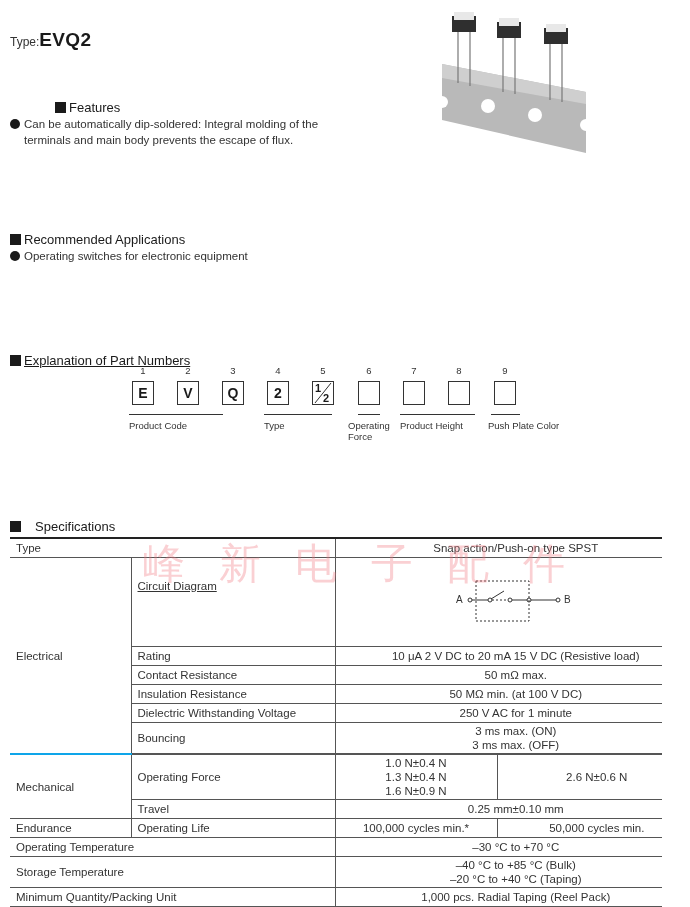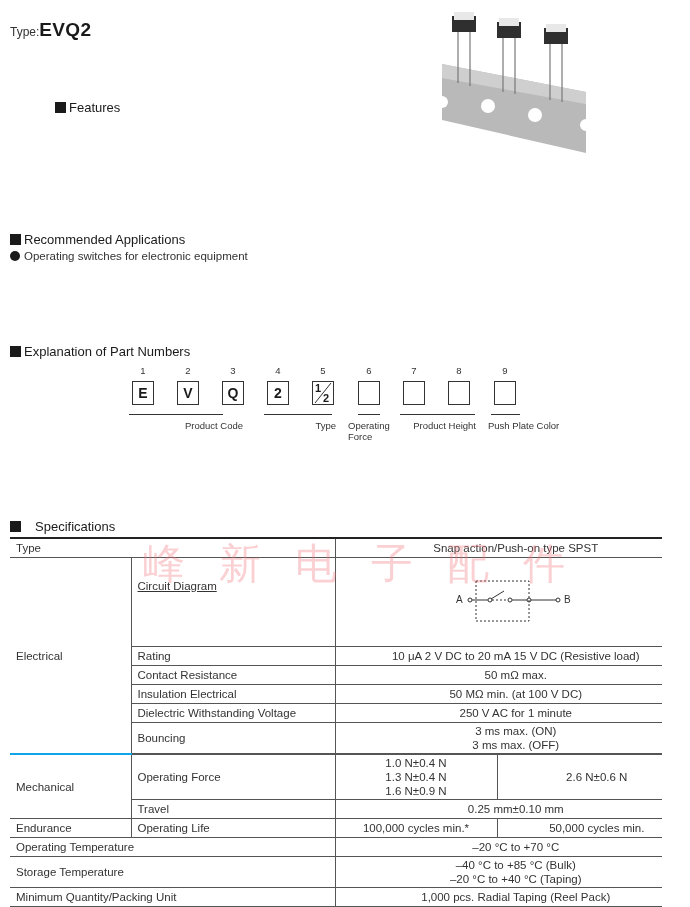--- a/index.html
+++ b/index.html
@@ -1,33 +1,33 @@
 <!DOCTYPE html>
 <html><head>
 <meta charset="utf-8">
 <style>
   html, body { margin:0; padding:0; background:#fff; }
   body { width:690px; height:907px; position:relative; overflow:hidden; font-family:"Liberation Sans", sans-serif; color:#2a2a2a; }
   .abs { position:absolute; }
 
-  .type-line { left:10px; top:19px; white-space:nowrap; }
+  .type-line { left:10px; top:29px; white-space:nowrap; }
   .type-prefix { font-size:12px; color:#333; }
   .type-code { font-size:19px; font-weight:bold; color:#1a1a1a; letter-spacing:0.3px; }
 
   .sec-head { font-size:13px; color:#1a1a1a; display:flex; align-items:center; white-space:nowrap; }
   .sq { display:inline-block; width:11px; height:11px; background:#1a1a1a; margin-right:3px; }
   .bullet-item { font-size:11.5px; color:#333; line-height:16px; display:flex; }
   .dot { flex:0 0 auto; display:inline-block; width:10px; height:10px; border-radius:50%; background:#1a1a1a; margin:3px 4px 0 0; }
   .bullet-text { flex:1; }
 
   
   .pn-num { font-size:9.5px; color:#333; text-align:center; width:24px; }
   .pn-box { width:22px; height:24px; border:1.5px solid #333; box-sizing:border-box; display:flex; align-items:center; justify-content:center; font-weight:bold; font-size:14px; color:#1a1a1a; }
   .pn-line { height:1px; background:#333; }
-  .pn-lbl { font-size:9.5px; color:#333; text-align:right; line-height:11px; }
+  .pn-lbl { font-size:9.5px; color:#333; text-align:left; line-height:11px; }
 
   
   table.spec { border-collapse:collapse; width:652px; table-layout:fixed; font-size:11.5px; color:#333; position:absolute; left:10px; top:537px; }
   table.spec td { border:1px solid #555; padding:0 6px; height:18px; line-height:16px; }
   table.spec tr:first-child td { border-top:2px solid #222; }
   table.spec tr:last-child td { border-bottom:2px solid #222; }
   table.spec td:first-child { border-left:none; }
   table.spec td:last-child { border-right:none;padding-left:40px; }
   .c { text-align:center; }
   .watermark { position:absolute; top:536px; left:143px; font-family:"DejaVu Serif", serif; font-size:42px; color:rgba(240,120,130,0.35); letter-spacing:34px; white-space:nowrap; pointer-events:none; }
@@ -64,34 +64,38 @@
         <rect x="106" y="16" width="20" height="8" fill="#e8e8e8"></rect>
     </g>
   </svg>
 </div>
 
 <div class="abs sec-head" style="left:10px; top:100px;padding-left:45px;">
   <span class="sq"></span>
     <span>Features</span>
 </div>
 <div class="abs" style="left:10px; top:116px; width:312px;">
+  <div class="bullet-item">
+      <span class="dot"></span>
+      <span class="bullet-text">Can be automatically dip-soldered: Integral molding of the terminals and main body prevents the escape of flux.</span>
+    </div>
 </div>
 
 <div class="abs sec-head" style="left:10px; top:232px;">
   <span class="sq"></span>
     <span>Recommended Applications</span>
 </div>
 <div class="abs" style="left:10px; top:248px; width:320px;">
   <div class="bullet-item">
       <span class="dot"></span>
       <span class="bullet-text">Operating switches for electronic equipment</span>
     </div>
 </div>
 
-<div class="abs sec-head" style="left:10px; top:344px;">
+<div class="abs sec-head" style="left:10px; top:353px;text-decoration:underline;">
   <span class="sq"></span>
     <span>Explanation of Part Numbers</span>
 </div>
 
 <div class="abs" style="left:0; top:0;">
 
   <div class="abs pn-num" style="left:131px; top:365px;">1</div>
   <div class="abs pn-num" style="left:176px; top:365px;">2</div>
   <div class="abs pn-num" style="left:221px; top:365px;">3</div>
   <div class="abs pn-num" style="left:266px; top:365px;">4</div>
@@ -169,21 +173,21 @@
   </tr>
   <tr>
     <td>Rating</td>
     <td colspan="2" class="c">10 μA 2 V DC to 20 mA 15 V DC (Resistive load)</td>
   </tr>
   <tr>
     <td>Contact Resistance</td>
     <td colspan="2" class="c">50 mΩ max.</td>
   </tr>
   <tr>
-    <td>Insulation Electrical</td>
+    <td>Insulation Resistance</td>
     <td colspan="2" class="c">50 MΩ min. (at 100 V DC)</td>
   </tr>
   <tr>
     <td>Dielectric Withstanding Voltage</td>
     <td colspan="2" class="c">250 V AC for 1 minute</td>
   </tr>
   <tr>
     <td style="height:30px;margin-top:24px;">Bouncing</td>
     <td colspan="2" class="c" style="line-height:14px;">
       <div>3 ms max. (ON)</div>
@@ -205,21 +209,21 @@
     <td colspan="2" class="c">0.25 mm±0.10 mm</td>
   </tr>
   <tr>
     <td>Endurance</td>
     <td>Operating Life</td>
     <td class="c">100,000 cycles min.*</td>
     <td class="c">50,000 cycles min.</td>
   </tr>
   <tr>
     <td colspan="2">Operating Temperature</td>
-    <td colspan="2" class="c">–20 °C to +70 °C</td>
+    <td colspan="2" class="c">–30 °C to +70 °C</td>
   </tr>
   <tr>
     <td colspan="2" style="height:30px;margin-left:42px;">Storage Temperature</td>
     <td colspan="2" class="c" style="line-height:14px;">
       <div>–40 °C to +85 °C (Bulk)</div>
       <div>–20 °C to +40 °C (Taping)</div>
     </td>
   </tr>
   <tr>
     <td colspan="2">Minimum Quantity/Packing Unit</td>

